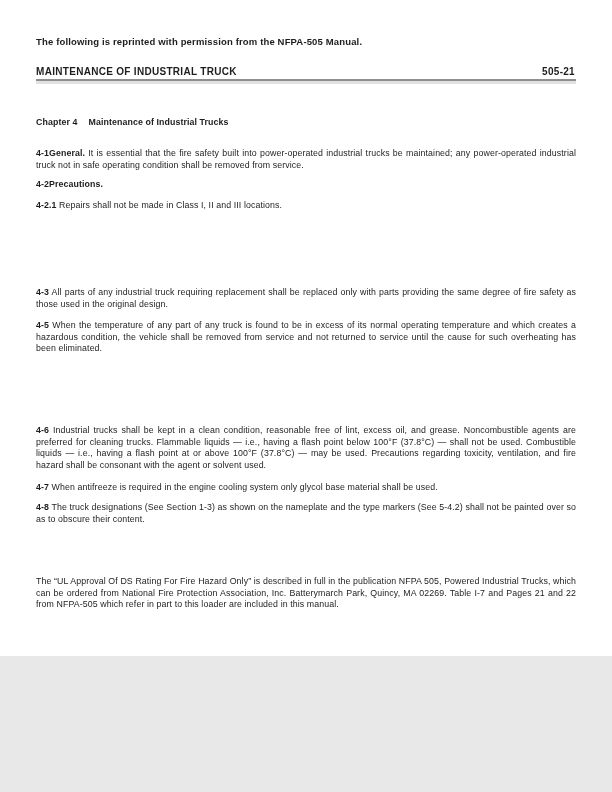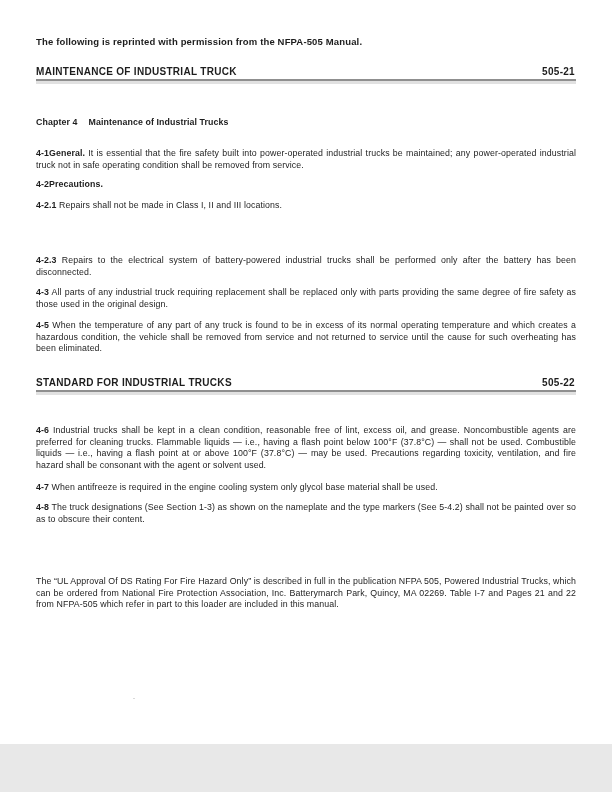--- a/index.html
+++ b/index.html
@@ -1,19 +1,19 @@
 <!DOCTYPE html>
 <html><head>
 <meta charset="utf-8">
 <style>
   html, body { margin: 0; padding: 0; background: #e8e8e8; }
   .page {
     position: relative;
     width: 612px;
-    height: 744px;
+    height: 656px;
     margin: 0 auto;
     background: #ffffff;
     font-family: "Liberation Sans", sans-serif;
     color: #1d1d1d;
     overflow: hidden;
   }
   .intro {
     position: absolute;
     left: 36px; right: 36px; top: 36px;
     font-size: 9.5px;
@@ -112,30 +112,25 @@
 
   <p class="chapter" style="top:117px"><b>Chapter 4</b><b class="chtitle">Maintenance of Industrial Trucks</b></p>
 
   <p class="para" style="top:148px"><b class="pnum">4-1</b><b class="plead">General.</b> <span>It is essential that the fire safety built into power-operated industrial trucks be maintained; any power-operated industrial truck not in safe operating condition shall be removed from service.</span></p>
 
   <p class="para" style="top:179px"><b class="pnum">4-2</b><b class="plead">Precautions.</b> <span></span></p>
 
   <p class="para" style="top:200px"><b class="pnum">4-2.1</b><b class="plead"></b> <span>Repairs shall not be made in Class I, II and III locations.</span></p>
 
 
-  <p class="para" style="top:255px"><b class="pnum">4-2.3</b><b class="plead"></b> <span>Repairs to the electrical system of battery-powered industrial trucks shall be performed only after the battery has been disconnected.</span></p>
 
   <p class="para" style="top:287px"><b class="pnum">4-3</b><b class="plead"></b> <span>All parts of any industrial truck requiring replacement shall be replaced only with parts providing the same degree of fire safety as those used in the original design.</span></p>
 
   <p class="para" style="top:320px"><b class="pnum">4-5</b><b class="plead"></b> <span>When the temperature of any part of any truck is found to be in excess of its normal operating temperature and which creates a hazardous condition, the vehicle shall be removed from service and not returned to service until the cause for such overheating has been eliminated.</span></p>
 
-  <div class="sec-header" style="top:377px">
-    <span class="sec-title">STANDARD FOR INDUSTRIAL TRUCKS</span>
-    <span class="sec-ref">505-22</span>
-  </div>
 
   <p class="para" style="top:425px"><b class="pnum">4-6</b><b class="plead"></b> <span>Industrial trucks shall be kept in a clean condition, reasonable free of lint, excess oil, and grease. Noncombustible agents are preferred for cleaning trucks. Flammable liquids — i.e., having a flash point below 100°F (37.8°C) — shall not be used. Combustible liquids — i.e., having a flash point at or above 100°F (37.8°C) — may be used. Precautions regarding toxicity, ventilation, and fire hazard shall be consonant with the agent or solvent used.</span></p>
 
   <p class="para" style="top:482px"><b class="pnum">4-7</b><b class="plead"></b> <span>When antifreeze is required in the engine cooling system only glycol base material shall be used.</span></p>
 
   <p class="para" style="top:502px"><b class="pnum">4-8</b><b class="plead"></b> <span>The truck designations (See Section 1-3) as shown on the nameplate and the type markers (See 5-4.2) shall not be painted over so as to obscure their content.</span></p>
 
   <p class="footnote" style="top:576px">The “UL Approval Of DS Rating For Fire Hazard Only” is described in full in the publication NFPA 505, Powered Industrial Trucks, which can be ordered from National Fire Protection Association, Inc. Batterymarch Park, Quincy, MA 02269. Table I-7 and Pages 21 and 22 from NFPA-505 which refer in part to this loader are included in this manual.</p>
 
   <div class="speck"></div>

